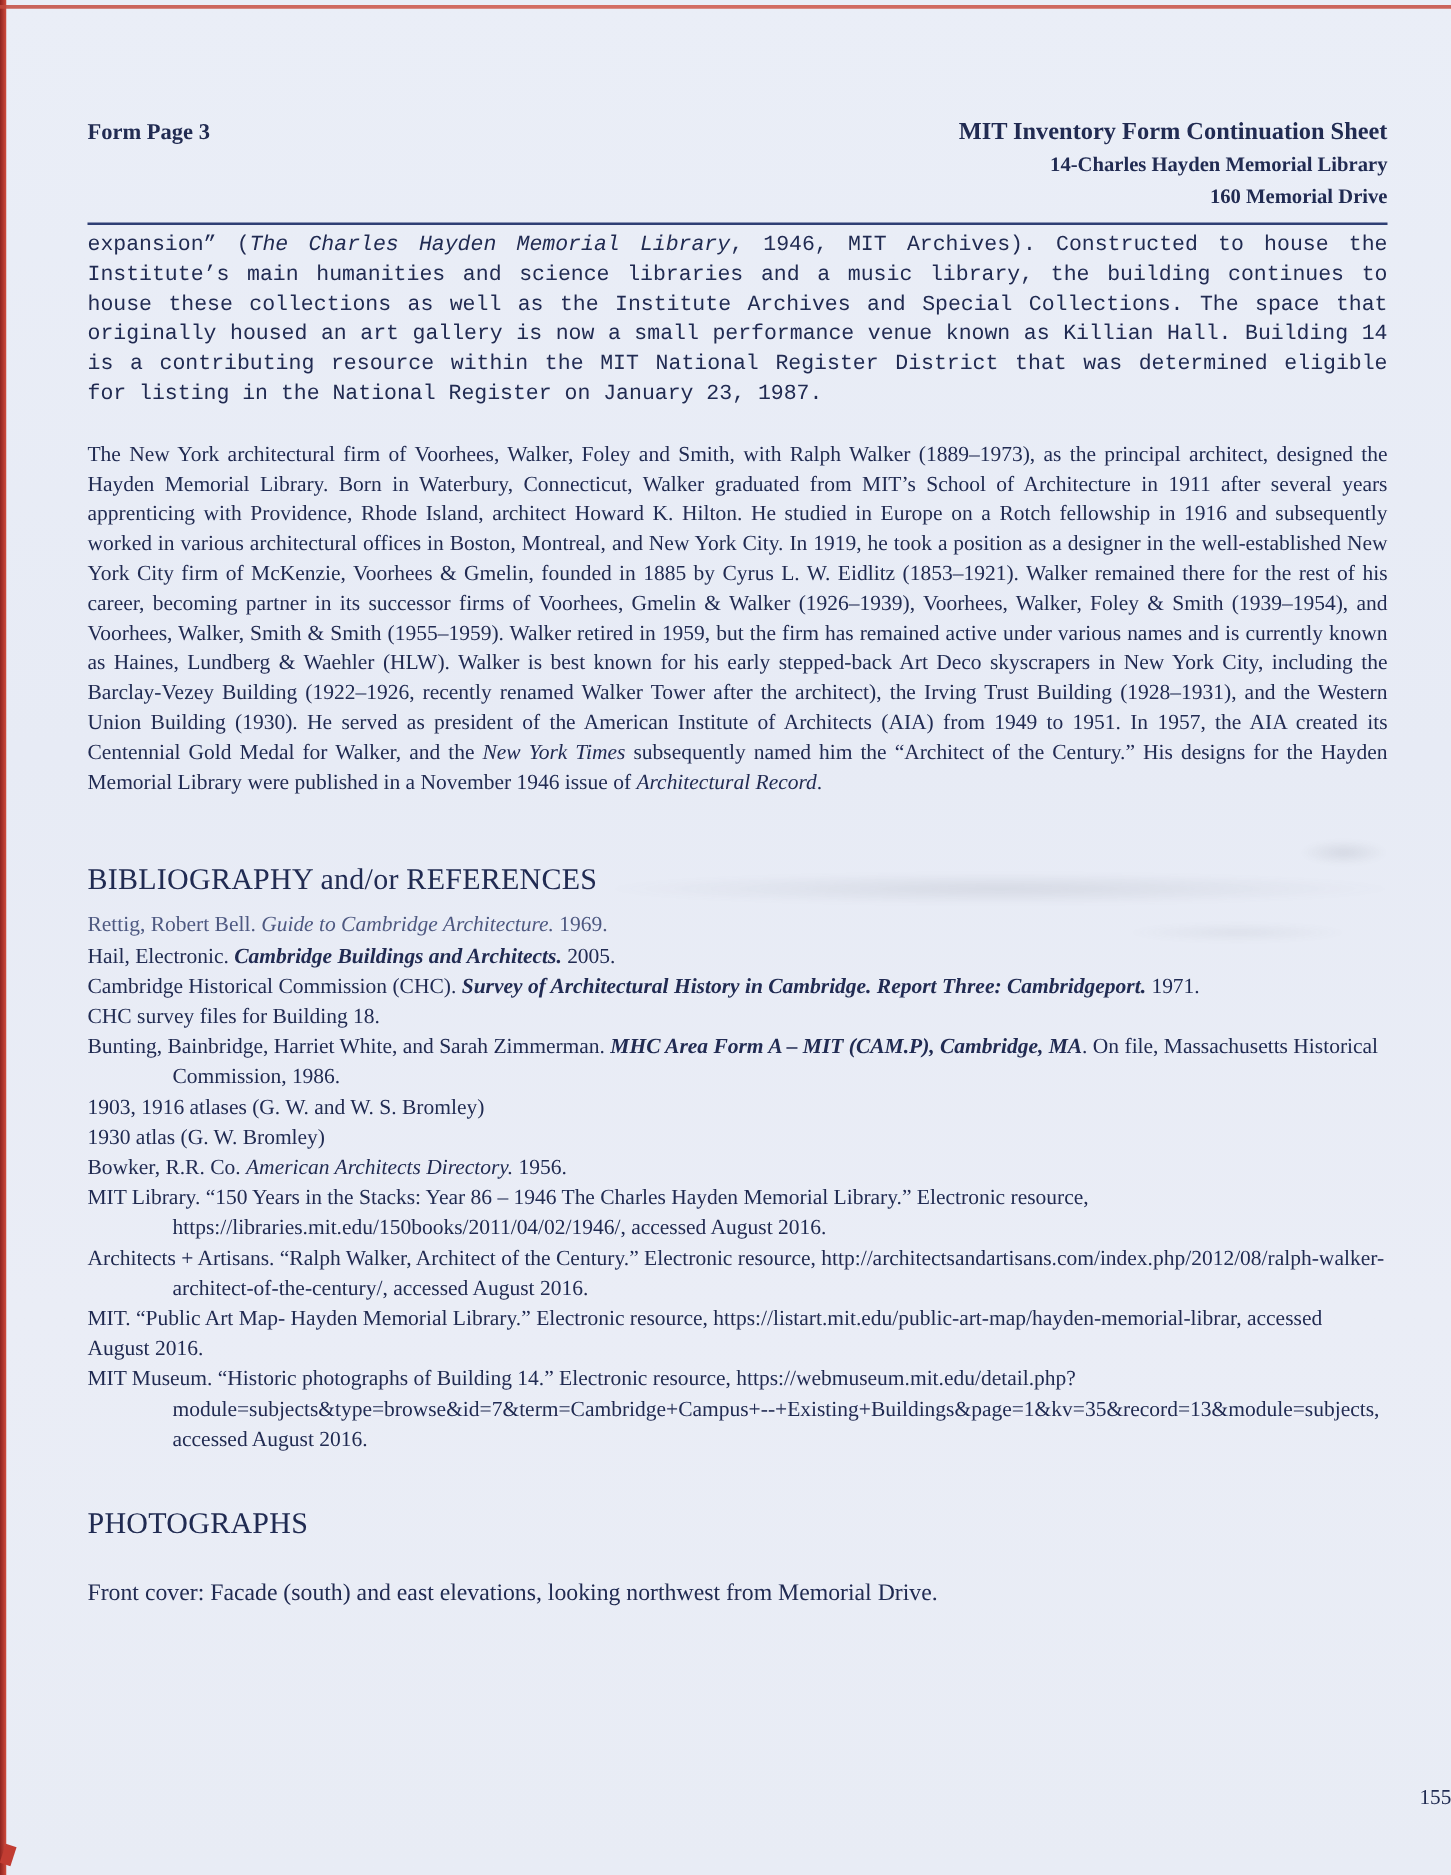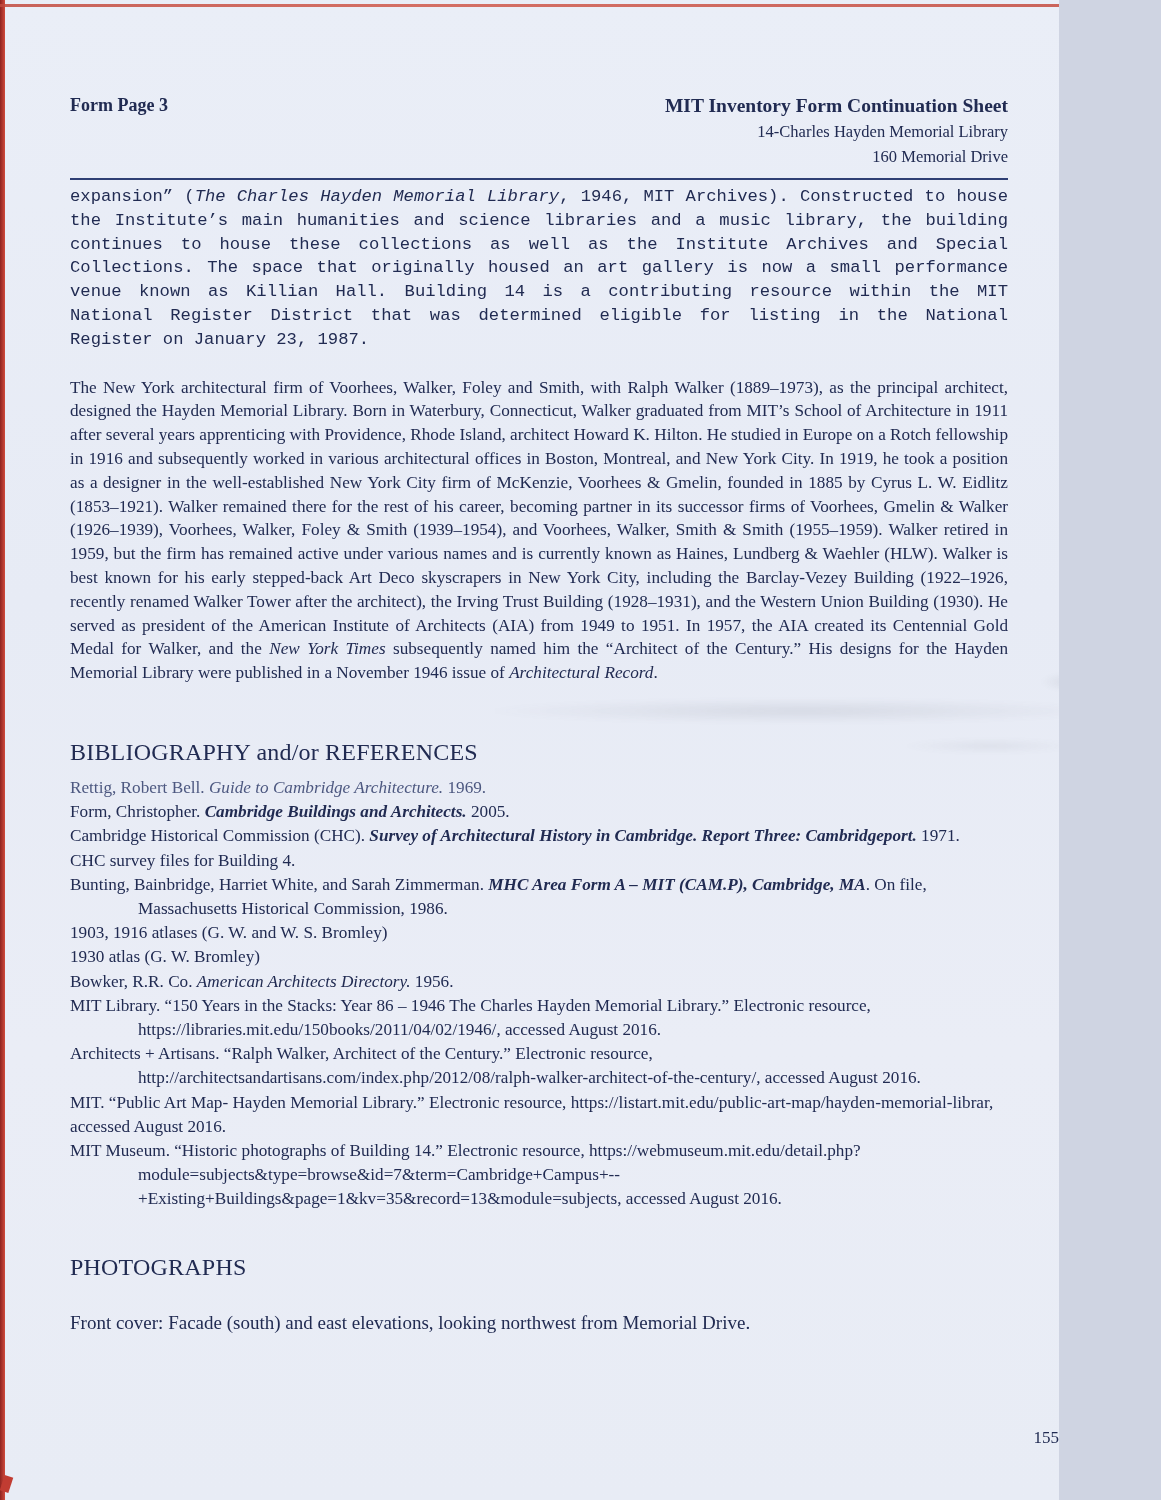--- a/index.html
+++ b/index.html
@@ -2,21 +2,21 @@
 <html><head>
 <meta charset="utf-8">
 <style>
   html, body { margin: 0; padding: 0; }
   body {
     background: #cfd4e2;
     font-family: "Liberation Serif", "DejaVu Serif", serif;
   }
   .page {
     position: relative;
-    width: 1059px;
+    width: 1161px;
     height: 1500px;
     background: linear-gradient(180deg, #eaeef7 0%, #e7ebf5 40%, #eaedf6 70%, #e8ecf5 100%);
     color: #20295077;
     color: #212b52;
     overflow: hidden;
   }
   
   .edge-left {
     position: absolute; left: 0; top: 0; bottom: 0; width: 5px;
     background: linear-gradient(90deg, #8e2420, #d04a3c);
@@ -55,21 +55,21 @@
     font-size: 18px;
     padding-top: 2px;
   }
   .header-right { text-align: right; }
   .doc-title {
     font-weight: bold;
     font-size: 19.5px;
     line-height: 26px;
   }
   .doc-sub {
-    font-weight: normal;
+    font-weight: bold;
     font-size: 16.5px;
     line-height: 25px;
   }
   .rule {
     border: none;
     border-top: 2px solid #2f3f74;
     margin: 9px 0 0 0;
   }
   .body-par {
     font-size: 17.2px;
@@ -136,23 +136,23 @@
 
     <hr class="rule">
 
     <p class="body-par"><span>expansion” (</span><span class="it">The Charles Hayden Memorial Library</span><span>, 1946, MIT Archives). Constructed to house the Institute’s main humanities and science libraries and a music library, the building continues to house these collections as well as the Institute Archives and Special Collections. The space that originally housed an art gallery is now a small performance venue known as Killian Hall. Building 14 is a contributing resource within the MIT National Register District that was determined eligible for listing in the National Register on January 23, 1987.</span></p>
     <p class="body-par"><span>The New York architectural firm of Voorhees, Walker, Foley and Smith, with Ralph Walker (1889–1973), as the principal architect, designed the Hayden Memorial Library. Born in Waterbury, Connecticut, Walker graduated from MIT’s School of Architecture in 1911 after several years apprenticing with Providence, Rhode Island, architect Howard K. Hilton. He studied in Europe on a Rotch fellowship in 1916 and subsequently worked in various architectural offices in Boston, Montreal, and New York City. In 1919, he took a position as a designer in the well-established New York City firm of McKenzie, Voorhees &amp; Gmelin, founded in 1885 by Cyrus L. W. Eidlitz (1853–1921). Walker remained there for the rest of his career, becoming partner in its successor firms of Voorhees, Gmelin &amp; Walker (1926–1939), Voorhees, Walker, Foley &amp; Smith (1939–1954), and Voorhees, Walker, Smith &amp; Smith (1955–1959). Walker retired in 1959, but the firm has remained active under various names and is currently known as Haines, Lundberg &amp; Waehler (HLW). Walker is best known for his early stepped-back Art Deco skyscrapers in New York City, including the Barclay-Vezey Building (1922–1926, recently renamed Walker Tower after the architect), the Irving Trust Building (1928–1931), and the Western Union Building (1930). He served as president of the American Institute of Architects (AIA) from 1949 to 1951. In 1957, the AIA created its Centennial Gold Medal for Walker, and the </span><span class="it">New York Times</span><span> subsequently named him the “Architect of the Century.” His designs for the Hayden Memorial Library were published in a November 1946 issue of </span><span class="it">Architectural Record</span><span>.</span></p>
 
     <h2 class="section-heading">BIBLIOGRAPHY and/or REFERENCES</h2>
 
     <div class="bib">
       <p class="bib-entry muted"><span>Rettig, Robert Bell. </span><span class="it">Guide to Cambridge Architecture.</span><span> 1969.</span></p>
-      <p class="bib-entry"><span>Form, Christopher. </span><span class="it bd">Cambridge Buildings and Architects.</span><span> 2005.</span></p>
+      <p class="bib-entry"><span>Hail, Electronic. </span><span class="it bd">Cambridge Buildings and Architects.</span><span> 2005.</span></p>
       <p class="bib-entry"><span>Cambridge Historical Commission (CHC). </span><span class="it bd">Survey of Architectural History in Cambridge. Report Three: Cambridgeport.</span><span> 1971.</span></p>
-      <p class="bib-entry"><span>CHC survey files for Building 4.</span></p>
+      <p class="bib-entry"><span>CHC survey files for Building 18.</span></p>
       <p class="bib-entry hanging"><span>Bunting, Bainbridge, Harriet White, and Sarah Zimmerman. </span><span class="it bd">MHC Area Form A – MIT (CAM.P), Cambridge, MA</span><span>. On file, Massachusetts Historical Commission, 1986.</span></p>
       <p class="bib-entry"><span>1903, 1916 atlases (G. W. and W. S. Bromley)</span></p>
       <p class="bib-entry"><span>1930 atlas (G. W. Bromley)</span></p>
       <p class="bib-entry"><span>Bowker, R.R. Co. </span><span class="it">American Architects Directory.</span><span> 1956.</span></p>
       <p class="bib-entry hanging"><span>MIT Library. “150 Years in the Stacks: Year 86 – 1946 The Charles Hayden Memorial Library.” Electronic resource, https://libraries.mit.edu/150books/2011/04/02/1946/, accessed August 2016.</span></p>
       <p class="bib-entry hanging"><span>Architects + Artisans. “Ralph Walker, Architect of the Century.” Electronic resource, http://architectsandartisans.com/index.php/2012/08/ralph-walker-architect-of-the-century/, accessed August 2016.</span></p>
       <p class="bib-entry"><span>MIT. “Public Art Map- Hayden Memorial Library.” Electronic resource, https://listart.mit.edu/public-art-map/hayden-memorial-librar, accessed August 2016.</span></p>
       <p class="bib-entry hanging"><span>MIT Museum. “Historic photographs of Building 14.” Electronic resource, https://webmuseum.mit.edu/detail.php?module=subjects&amp;type=browse&amp;id=7&amp;term=Cambridge+Campus+--+Existing+Buildings&amp;page=1&amp;kv=35&amp;record=13&amp;module=subjects, accessed August 2016.</span></p>
     </div>
 

